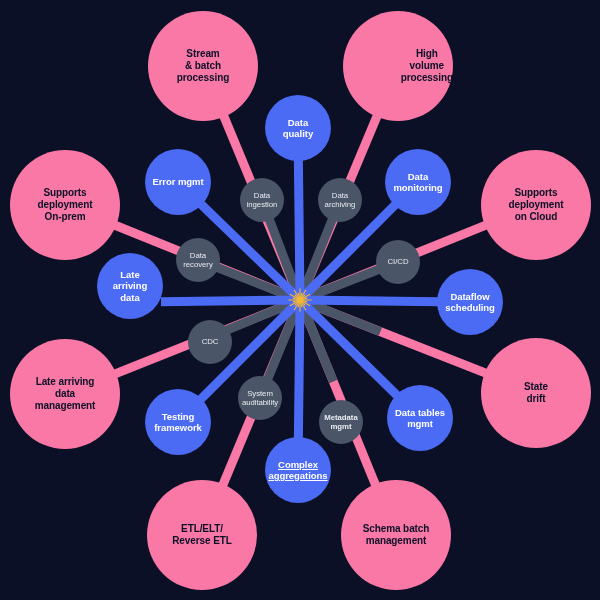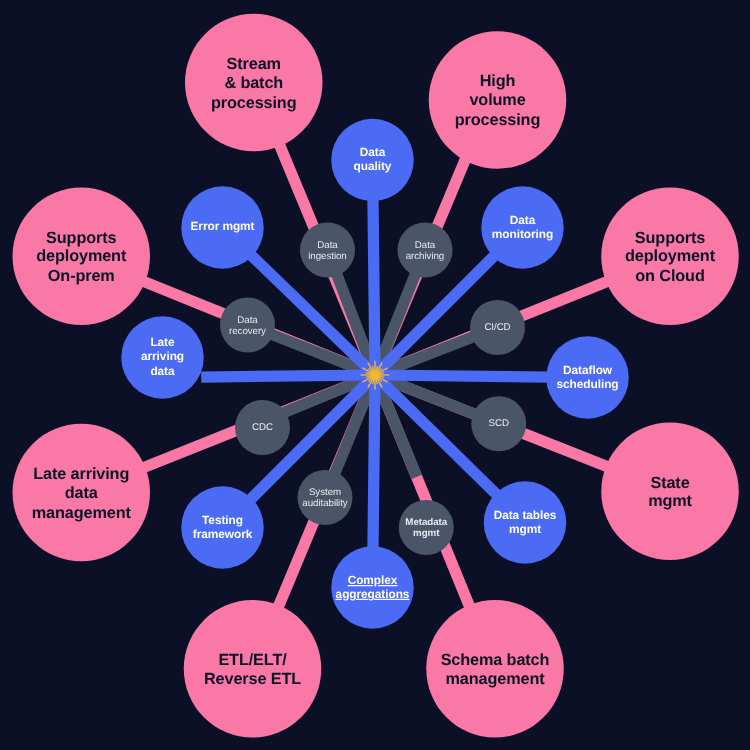--- a/index.html
+++ b/index.html
@@ -27,21 +27,21 @@
     text-align:center;
     box-sizing:border-box;
     line-height:1.18;
     white-space:pre-line;
     user-select:none;
   }
   .node-outer{
     width:110px;height:110px;
     background:#FA78A6;
     color:#0B1026;
-    font-size:13px;
+    font-size:10px;
     font-weight:bold;
     letter-spacing:-0.1px;
   }
   .node-mid{
     width:66px;height:66px;
     background:#4B6BF5;
     color:#FFFFFF;
     font-size:9.5px;
     font-weight:bold;
     letter-spacing:-0.05px;
@@ -122,21 +122,20 @@
     </svg>
 
   <div class="node node-inner" style="left:240px;top:178px;"><span class="node-label">Data
 ingestion</span></div>
   <div class="node node-inner" style="left:318px;top:178px;"><span class="node-label">Data
 archiving</span></div>
   <div class="node node-inner" style="left:176px;top:238px;"><span class="node-label">Data
 recovery</span></div>
   <div class="node node-inner" style="left:376px;top:240px;"><span class="node-label">CI/CD</span></div>
   <div class="node node-inner" style="left:188px;top:320px;"><span class="node-label">CDC</span></div>
-  <div class="node node-inner" style="left:377px;top:317px;"><span class="node-label">SCD</span></div>
   <div class="node node-inner" style="left:238px;top:376px;"><span class="node-label">System
 auditability</span></div>
   <div class="node node-inner" style="left:319px;top:400px;font-weight:bold;"><span class="node-label">Metadata
 mgmt</span></div>
 
   <div class="node node-mid" style="left:265px;top:95px;"><span class="node-label">Data
 quality</span></div>
   <div class="node node-mid" style="left:385px;top:149px;"><span class="node-label">Data
 monitoring</span></div>
   <div class="node node-mid" style="left:437px;top:269px;"><span class="node-label">Dataflow
@@ -148,28 +147,28 @@
   <div class="node node-mid" style="left:145px;top:389px;"><span class="node-label">Testing
 framework</span></div>
   <div class="node node-mid" style="left:97px;top:253px;"><span class="node-label">Late
 arriving
 data</span></div>
   <div class="node node-mid" style="left:145px;top:149px;"><span class="node-label">Error mgmt</span></div>
 
   <div class="node node-outer" style="left:148px;top:11px;"><span class="node-label">Stream
 &amp; batch
 processing</span></div>
-  <div class="node node-outer" style="left:343px;top:25px;"><span class="node-label">High
+  <div class="node node-outer" style="left:343px;top:11px;justify-content:flex-end;"><span class="node-label">High
 volume
 processing</span></div>
   <div class="node node-outer" style="left:481px;top:150px;"><span class="node-label">Supports
 deployment
 on Cloud</span></div>
   <div class="node node-outer" style="left:481px;top:338px;"><span class="node-label">State
-mgmt</span></div>
+drift</span></div>
   <div class="node node-outer" style="left:341px;top:480px;"><span class="node-label">Schema batch
 management</span></div>
   <div class="node node-outer" style="left:147px;top:480px;"><span class="node-label">ETL/ELT/
 Reverse ETL</span></div>
   <div class="node node-outer" style="left:10px;top:339px;"><span class="node-label">Late arriving
 data
 management</span></div>
   <div class="node node-outer" style="left:10px;top:150px;"><span class="node-label">Supports
 deployment
 On-prem</span></div>

